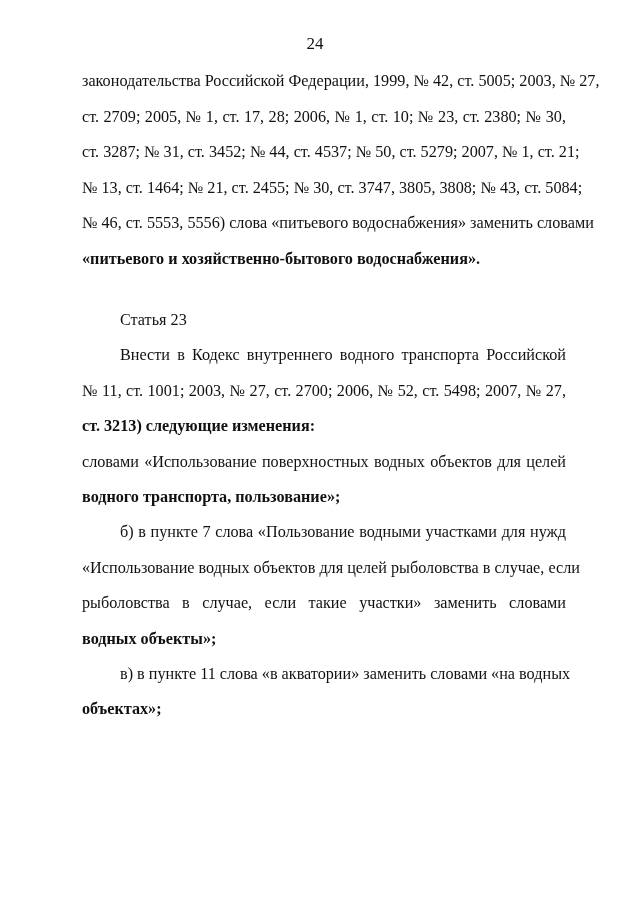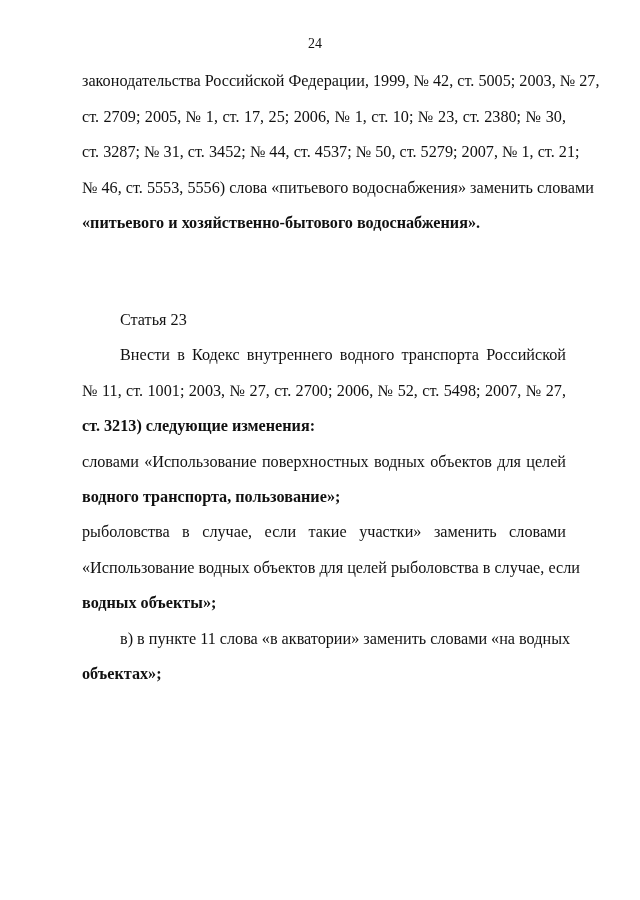--- a/index.html
+++ b/index.html
@@ -1,52 +1,54 @@
 <!DOCTYPE html>
 <html><head>
 <meta charset="utf-8">
 <style>
   html, body { margin: 0; padding: 0; background: #ffffff; }
   body { width: 640px; height: 900px; position: relative; overflow: hidden;
          font-family: "Liberation Serif", "DejaVu Serif", serif; color: #111111; }
   .page-number { position: absolute; top: 34px; left: 0; width: 592px; text-align: center;
-                 font-size: 14px; line-height: 20px; padding-left: 38px; box-sizing: border-box; }
+                 font-size: 17px; line-height: 20px; padding-left: 38px; box-sizing: border-box; }
   .text-block { position: absolute; left: 82px; width: 484px; font-size: 16.2px; }
   .line { display: block; height: 35.6px; line-height: 35.6px; white-space: nowrap;
           text-align: justify; text-align-last: justify; }
   .line.last { text-align-last: left; font-weight: bold; }
   .indent { padding-left: 38px; }
   .heading { font-weight: normal; padding-left: 38px; text-align-last: left; }
   #block-top { top: 64px; }
   #block-art { top: 303px; }
   #block-art .line { height: 35.4px; line-height: 35.4px; }
 </style>
 </head>
 <body>
 
 <div class="page-number">24</div>
 
 <div class="text-block" id="block-top">
   <span class="line">законодательства Российской Федерации, 1999, № 42, ст. 5005; 2003, № 27,</span>
-  <span class="line">ст. 2709;  2005,  № 1,  ст. 17,  25;  2006,  № 1,  ст. 10;  № 23,  ст. 2380;  № 30,</span>
+  <span class="line">ст. 2709;  2005,  № 1,  ст. 17,  28;  2006,  № 1,  ст. 10;  № 23,  ст. 2380;  № 30,</span>
   <span class="line">ст. 3287; № 31, ст. 3452; № 44, ст. 4537; № 50, ст. 5279; 2007, № 1, ст. 21;</span>
+  <span class="line">№ 13, ст. 1464; № 21, ст. 2455; № 30, ст. 3747, 3805, 3808; № 43, ст. 5084;</span>
   <span class="line">№ 46, ст. 5553, 5556) слова «питьевого водоснабжения» заменить словами</span>
   <span class="line last">«питьевого и хозяйственно-бытового водоснабжения».</span>
 </div>
 
 <div class="text-block" id="block-art">
   <span class="line heading">Статья 23</span>
 
   <span class="line indent">Внести в Кодекс внутреннего водного транспорта Российской</span>
   <span class="line">№ 11,  ст. 1001;  2003,  № 27,  ст. 2700;  2006,  № 52,  ст. 5498;  2007,  № 27,</span>
   <span class="line last">ст. 3213) следующие изменения:</span>
 
 
   <span class="line">словами «Использование поверхностных водных объектов для целей</span>
   <span class="line last">водного транспорта, пользование»;</span>
 
+  <span class="line indent">б) в пункте 7 слова «Пользование водными участками для нужд</span>
+  <span class="line">«Использование водных объектов для целей рыболовства в случае, если</span>
   <span class="line">рыболовства в случае, если такие участки» заменить словами</span>
-  <span class="line">«Использование водных объектов для целей рыболовства в случае, если</span>
   <span class="line last">водных объекты»;</span>
 
   <span class="line indent">в) в пункте 11 слова «в акватории» заменить словами «на водных</span>
   <span class="line last">объектах»;</span>
 </div>
 
 </body></html>

